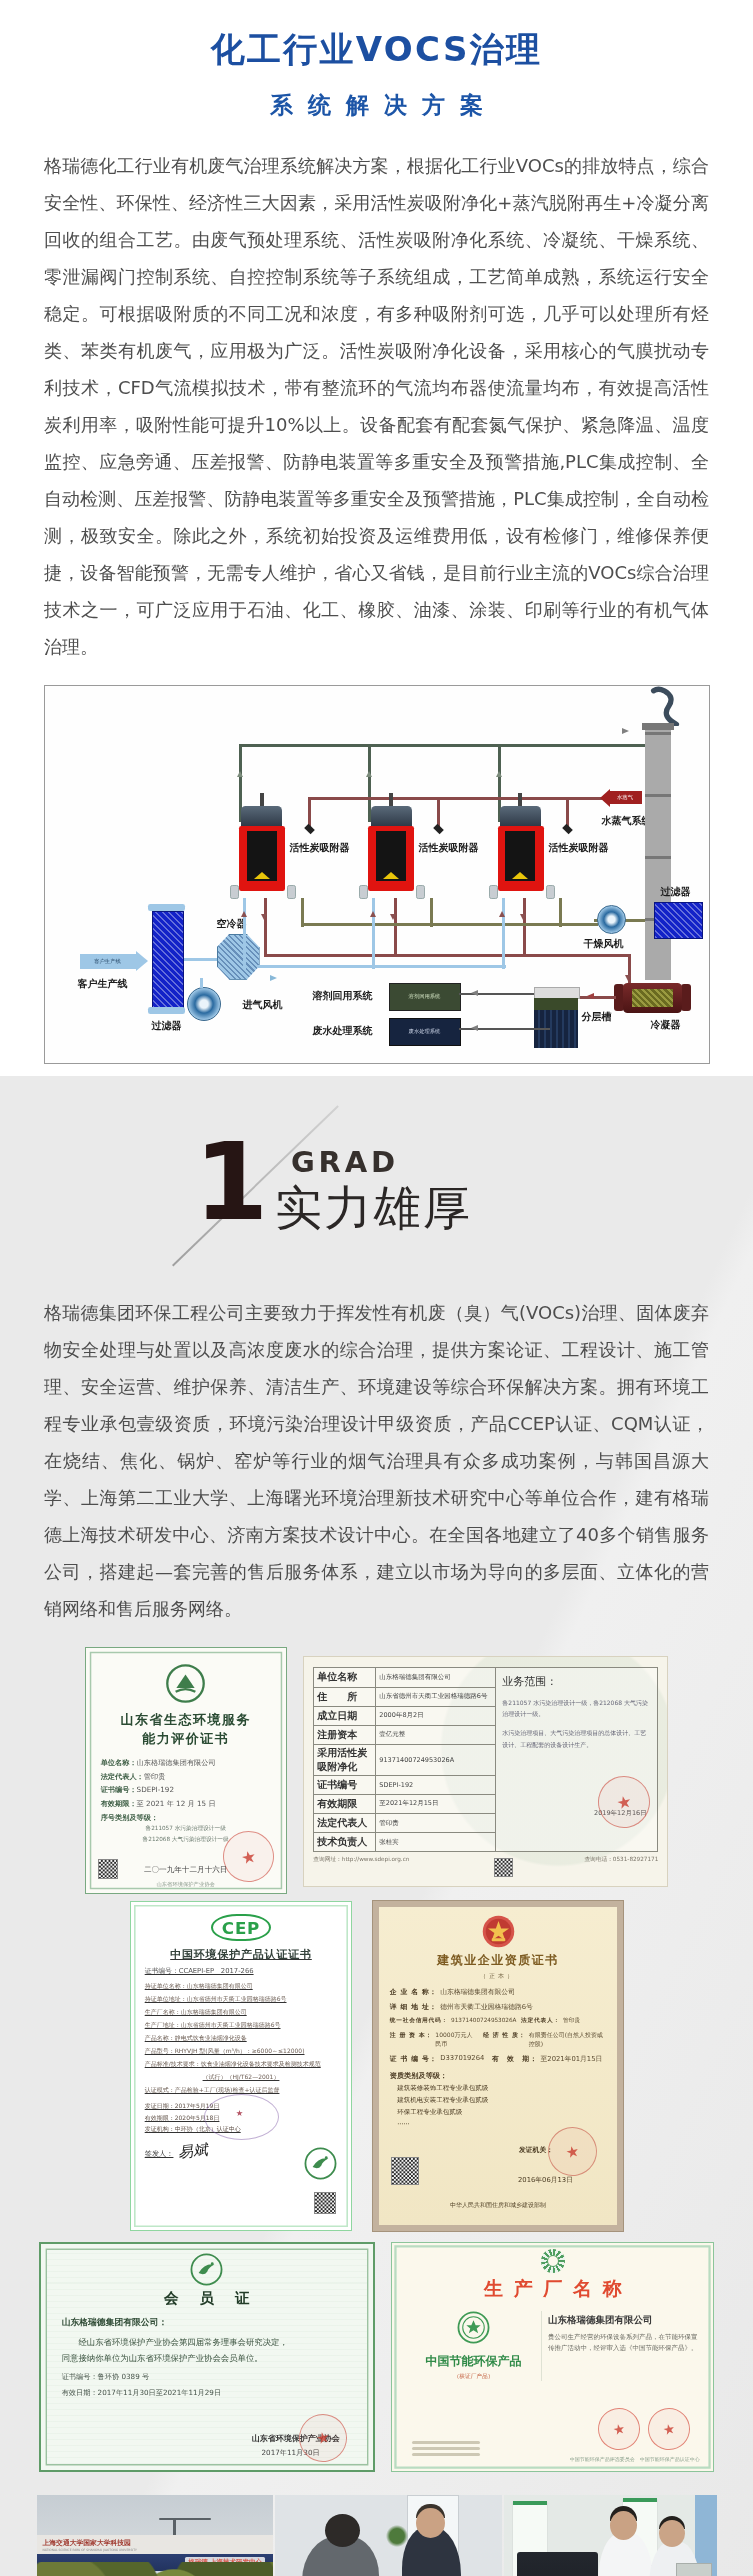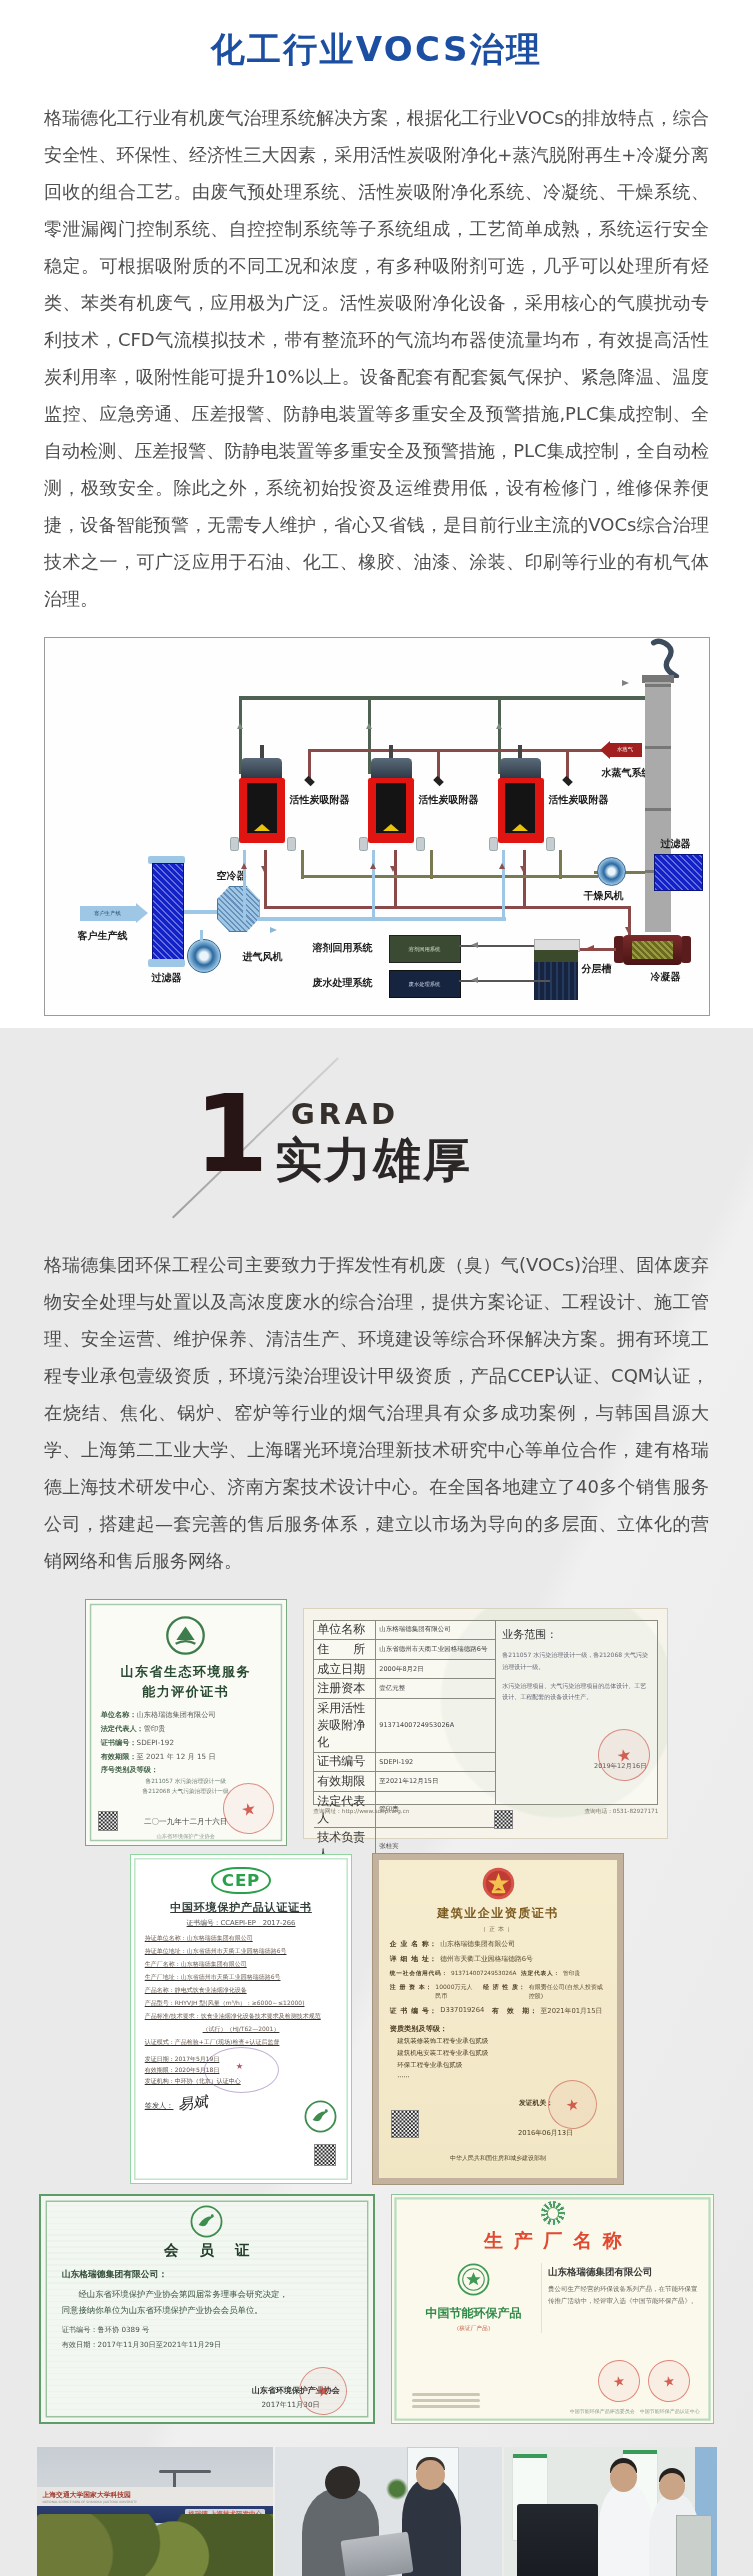--- a/index.html
+++ b/index.html
@@ -26,21 +26,21 @@
   .flame{width:0;height:0;border-left:8.4px solid transparent;border-right:8.4px solid transparent;border-bottom:7.6px solid #e8c50a;}
   .hatch-blue{background:#1322c8 repeating-linear-gradient(45deg,rgba(255,255,255,.35) 0 1.5px,transparent 1.5px 4.6px);border:0.8px solid #0a1580;}
   .hatch-cyan{background:#9ec7e6 repeating-linear-gradient(45deg,rgba(20,60,120,.4) 0 1.5px,transparent 1.5px 3.8px);border:0.8px solid #4a7aa0;}
   .fan{border-radius:50%;background:radial-gradient(circle at 50% 50%,#eaf4fb 18%,#2a6aa0 40%,#9ec7e6 70%);border:0.8px solid #38688e;}
   
   .gray{background:linear-gradient(115deg,#eaeaea 54%,#f0f0f0 56%,#e8e8e8);padding-top:26px;}
   .strength{position:relative;height:166px;}
   .s-num{position:absolute;left:194px;top:27px;font-size:107px;line-height:1;font-weight:bold;color:#261514;}
   .s-slash{position:absolute;left:172px;top:163px;width:230px;height:1.5px;background:linear-gradient(90deg,#9f9f9f,#d2d2d2);transform-origin:0 0;transform:rotate(-44deg);}
   .s-brand{position:absolute;left:291px;top:43px;font-size:29px;font-weight:800;letter-spacing:3.8px;color:#36302d;}
-  .s-title{position:absolute;left:275px;top:75px;font-size:47px;font-weight:700;letter-spacing:2.3px;color:#2b2726;}
+  .s-title{position:absolute;left:275px;top:75px;font-size:47px;font-weight:400;letter-spacing:2.3px;color:#2b2726;}
   .para-gray{color:#4d4d4d;}
   
   .crow{display:flex;justify-content:center;align-items:flex-start;}
   .row1{gap:16.7px;margin-top:20px;}
   .row2{gap:21px;margin-top:7.6px;}
   .row3{gap:16.7px;margin-top:10.7px;}
   .cert{position:relative;box-sizing:border-box;flex:0 0 auto;}
   .qr{background:repeating-conic-gradient(#2b2b2b 0 25%,#f2f2f2 0 50%) 0 0/3.8px 3.8px;border:0.8px solid #888;}
   .stamp{position:absolute;border-radius:50%;border:1.5px solid rgba(201,60,47,.55);color:rgba(201,60,47,.8);display:flex;align-items:center;justify-content:center;transform:rotate(-12deg);background:rgba(230,120,110,.07);}
   
@@ -56,35 +56,35 @@
   .c1-footer{position:absolute;left:0;right:0;bottom:4.6px;text-align:center;font-size:5.3px;color:#8a9a8c;}
   .c1-qr{position:absolute;left:12px;bottom:13.7px;width:18px;height:18px;}
   .c1-stamp{right:12px;bottom:10.7px;width:49px;height:49px;font-size:16.7px;}
   
   .cert2{width:365px;height:231px;background:#f6f4ea;border:0.8px solid #d8d2bf;padding:10.7px 9px 0;margin-top:9px;
          background-image:radial-gradient(circle at 70% 40%,rgba(140,180,150,.12) 0 40%,transparent 41%);}
   .c2-body{display:flex;height:183px;border:1.1px solid #8a8a80;background:rgba(255,255,255,.35);}
   .c2-grid{width:181px;border-right:1.1px solid #8a8a80;display:flex;flex-direction:column;}
   .c2-row{flex:1;display:flex;border-bottom:0.8px solid #8a8a80;}
   .c2-row:last-child{border-bottom:none;}
-  .c2-lab{width:55px;padding:0.8px 3px;font-size:12px;font-weight:normal;color:#333;border-right:0.8px solid #8a8a80;display:flex;align-items:center;}
+  .c2-lab{width:55px;padding:0.8px 3px;font-size:10px;font-weight:bold;color:#333;border-right:0.8px solid #8a8a80;display:flex;align-items:center;}
   .c2-val{flex:1;padding:0.8px 3px;font-size:6.5px;color:#444;display:flex;align-items:center;}
   .c2-scope{flex:1;padding:6px;position:relative;}
   .c2-scope-t{font-size:11px;font-weight:normal;color:#333;}
   .c2-scope p{font-size:6px;color:#667;line-height:1.9;margin:7.6px 0 0;}
   .c2-stamp{right:7.6px;bottom:23px;width:50px;height:50px;font-size:16.7px;}
   .c2-stamp-date{position:absolute;right:10.7px;bottom:33px;font-size:6.5px;color:#555;}
   .c2-qr{position:absolute;left:190px;bottom:9px;width:16.7px;height:16.7px;}
   .c2-footer{display:flex;justify-content:space-between;font-size:5.7px;color:#7a7468;margin-top:3.8px;}
   
   .cert3{width:222px;height:330px;background:#fff;border:1.5px solid #8fd6a0;box-shadow:inset 0 0 0 3px #fff,inset 0 0 0 4.6px #bfe7c8;padding:12px 13.7px 0;text-decoration:underline;}
   .c3-logo-wrap{text-align:center;}
   .cep{display:inline-block;font-size:16.7px;font-weight:800;color:#2aa04a;border:2.3px solid #2aa04a;border-radius:50% / 58%;padding:1.5px 9px;letter-spacing:0.8px;}
   .c3-title{text-align:center;font-size:11px;font-weight:bold;color:#33413a;margin-top:6px;letter-spacing:0.8px;}
-  .c3-no{text-align:center;font-size:6.8px;color:#555;margin-top:3.8px;}
+  .c3-no{font-size:6.8px;color:#555;margin-top:3.8px;}
   .c3-fields{margin-top:6px;}
   .c3-line{font-size:6px;color:#6b5c52;margin-top:4.6px;line-height:1.4;}
   .c3-foot{margin-top:6px;font-size:6px;color:#5d4e44;line-height:1.9;position:relative;}
   .c3-oval{position:absolute;left:59px;top:-6px;width:73px;height:44px;border:1.5px solid rgba(120,80,160,.45);border-radius:50%;}
   .c3-star{position:absolute;left:91px;top:6px;color:rgba(160,40,60,.8);font-size:8.4px;}
   .c3-sign{margin-top:7.6px;font-size:7.2px;color:#444;}
   .c3-sig{font-family:"DejaVu Serif","Liberation Serif",serif;font-style:italic;font-size:15px;color:#1a1a1a;display:inline-block;transform:rotate(-6deg);margin-left:4.6px;}
   .c3-bird{position:absolute;right:13.7px;bottom:50px;}
   .c3-qr{position:absolute;right:15px;bottom:16.7px;width:20px;height:20px;}
   
@@ -166,20 +166,21 @@
   .p3-hair4{position:absolute;left:73%;top:13%;width:26px;height:13.7px;background:#23201d;border-radius:13px 13px 0 0;}
   .p3-inst{position:absolute;right:2%;bottom:0;width:16%;height:56%;background:#c9cfcb;border:0.8px solid #a8aeaa;}
 </style>
 </head>
 <body>
 
 <div class="page">
 
   <section class="hero">
     <h1 class="title">化工行业VOCS治理</h1>
+    <div class="subtitle">系统解决方案</div>
     <p class="para">格瑞德化工行业有机废气治理系统解决方案，根据化工行业VOCs的排放特点，综合安全性、环保性、经济性三大因素，采用活性炭吸附净化+蒸汽脱附再生+冷凝分离回收的组合工艺。由废气预处理系统、活性炭吸附净化系统、冷凝统、干燥系统、零泄漏阀门控制系统、自控控制系统等子系统组成，工艺简单成熟，系统运行安全稳定。可根据吸附质的不同工况和浓度，有多种吸附剂可选，几乎可以处理所有烃类、苯类有机废气，应用极为广泛。活性炭吸附净化设备，采用核心的气膜扰动专利技术，CFD气流模拟技术，带有整流环的气流均布器使流量均布，有效提高活性炭利用率，吸附性能可提升10%以上。设备配套有配套氮气保护、紧急降温、温度监控、应急旁通、压差报警、防静电装置等多重安全及预警措施,PLC集成控制、全自动检测、压差报警、防静电装置等多重安全及预警措施，PLC集成控制，全自动检测，极致安全。除此之外，系统初始投资及运维费用低，设有检修门，维修保养便捷，设备智能预警，无需专人维护，省心又省钱，是目前行业主流的VOCs综合治理技术之一，可广泛应用于石油、化工、橡胶、油漆、涂装、印刷等行业的有机气体治理。</p>
 
     <div class="diagram-frame">
 
       <div class="abs" style="left:194px;top:58px;width:425px;height:3.8px;background:#4e6152;"></div>
       <div class="abs" style="left:194px;top:58px;width:3.8px;height:78px;background:#4e6152;"></div>
       <div class="abs" style="left:323px;top:58px;width:3.8px;height:78px;background:#4e6152;"></div>
       <div class="abs" style="left:453px;top:58px;width:3.8px;height:78px;background:#4e6152;"></div>
       <div class="tu" style="left:192px;top:85px;"></div>
       <div class="tu" style="left:321px;top:85px;"></div>

